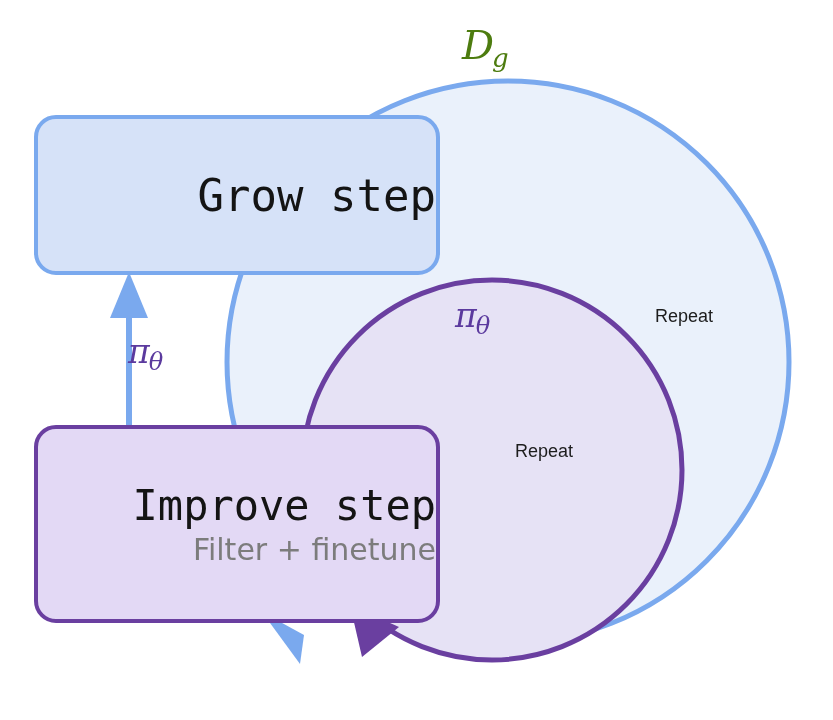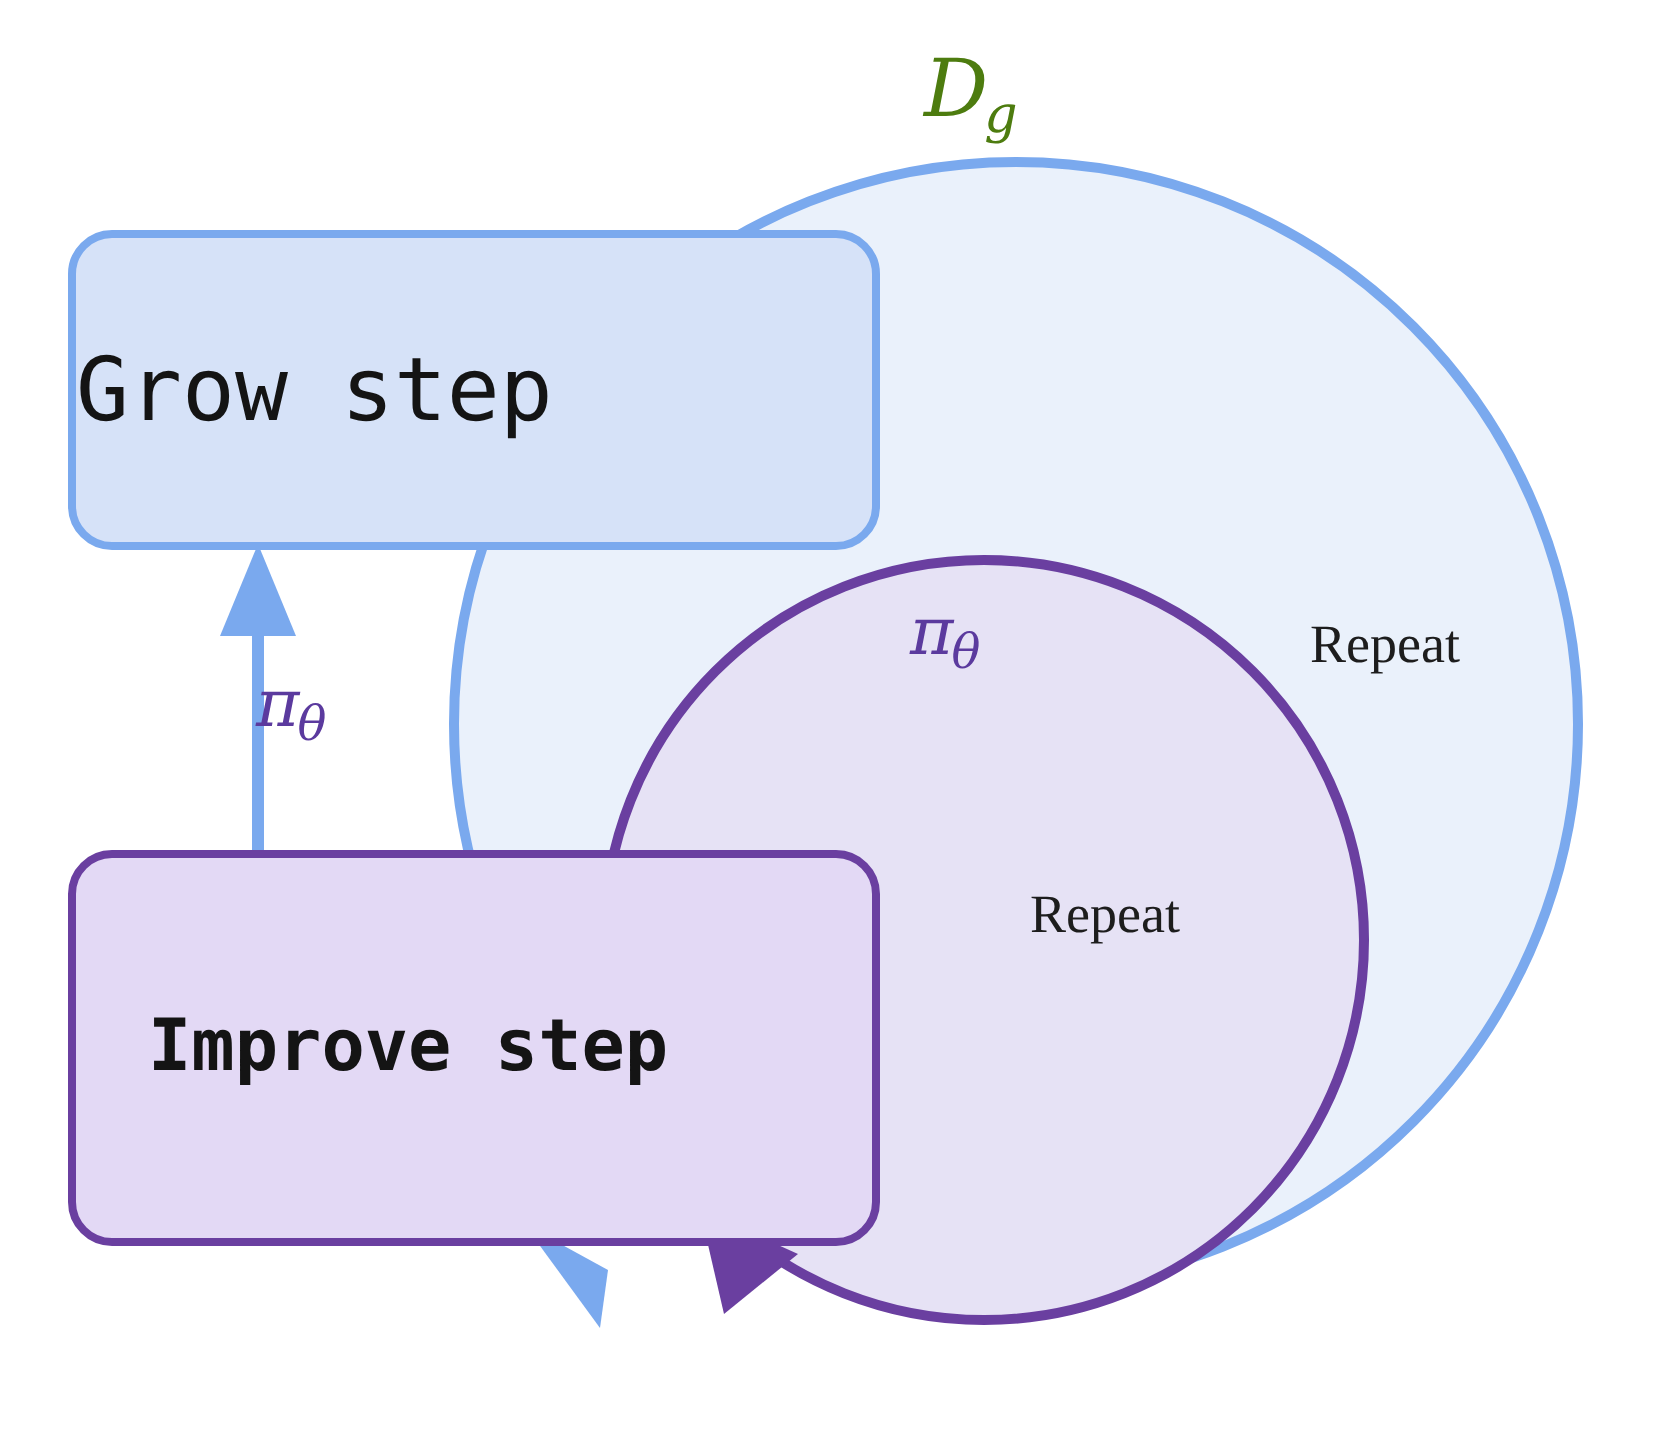--- a/index.html
+++ b/index.html
@@ -2,36 +2,36 @@
 <html><head>
 <meta charset="utf-8">
 <style>
   html,body{margin:0;padding:0;background:#ffffff;}
   body{width:833px;height:720px;overflow:hidden;
        font-family:"Liberation Sans",sans-serif;}
   #stage{position:relative;width:833px;height:720px;background:#fff;}
   svg.layer{position:absolute;left:0;top:0;width:833px;height:720px;}
 
   .box{position:absolute;box-sizing:border-box;display:flex;
-       flex-direction:column;align-items:flex-start;justify-content:center;}
+       flex-direction:column;align-items:flex-end;justify-content:center;}
   #grow-box{left:34px;top:115px;width:406px;height:160px;
             background:#d6e2f8;border:4px solid #7aa9ee;border-radius:22px;}
   #improve-box{left:34px;top:425px;width:406px;height:198px;
             background:#e3d9f5;border:4px solid #6a3fa0;border-radius:22px;}
 
   .step-title{font-family:"DejaVu Sans Mono","Liberation Mono",monospace;
               color:#141414;letter-spacing:0px;white-space:nowrap;}
   #grow-title{font-size:44px;}
-  #improve-title{font-size:36px;font-weight:700;margin-bottom:2px;margin-left:36px;}
+  #improve-title{font-size:42px;font-weight:400;margin-bottom:2px;margin-left:36px;}
   #improve-sub{font-family:"DejaVu Sans","Liberation Sans",sans-serif;
                font-size:30px;color:#7c7c7c;white-space:nowrap;}
 
   .lbl{position:absolute;white-space:nowrap;}
-  .mono-lbl{font-family:Liberation Serif, serif;
-            font-size:27px;color:#1d1d1d;line-height:1.30;text-align:center;}
+  .mono-lbl{font-family:Liberation Sans, sans-serif;
+            font-size:18px;color:#1d1d1d;line-height:1.30;text-align:center;}
   #repeat-g{left:655px;top:305px;}
   #repeat-i{left:515px;top:440px;}
 
   .math{font-family:"DejaVu Serif","Liberation Serif",serif;font-style:italic;}
   #dg-label{left:462px;top:22px;font-size:40px;color:#4d7c0f;}
   #dg-label .sub{font-size:26px;vertical-align:-0.32em;margin-left:-2px;}
   .pi-label{font-size:33px;color:#5b3a9e;}
   .pi-label .sub{font-size:24px;vertical-align:-0.30em;margin-left:-1px;}
   #pi-left{left:128px;top:332px;}
   #pi-inner{left:455px;top:296px;}
@@ -54,20 +54,21 @@
 
     <polygon points="350,605 399,627 362,657" fill="#6a3fa0"></polygon>
   </svg>
 
   <div class="box" id="grow-box">
     <div class="step-title" id="grow-title">Grow step</div>
   </div>
 
   <div class="box" id="improve-box">
     <div class="step-title" id="improve-title">Improve step</div>
+    <div id="improve-sub">Filter + finetune</div>
   </div>
 
   <div class="lbl math" id="dg-label">
     <span>D</span><span class="sub">g</span>
   </div>
 
   <div class="lbl math pi-label" id="pi-left">
     <span>π</span><span class="sub">θ</span>
   </div>
 

